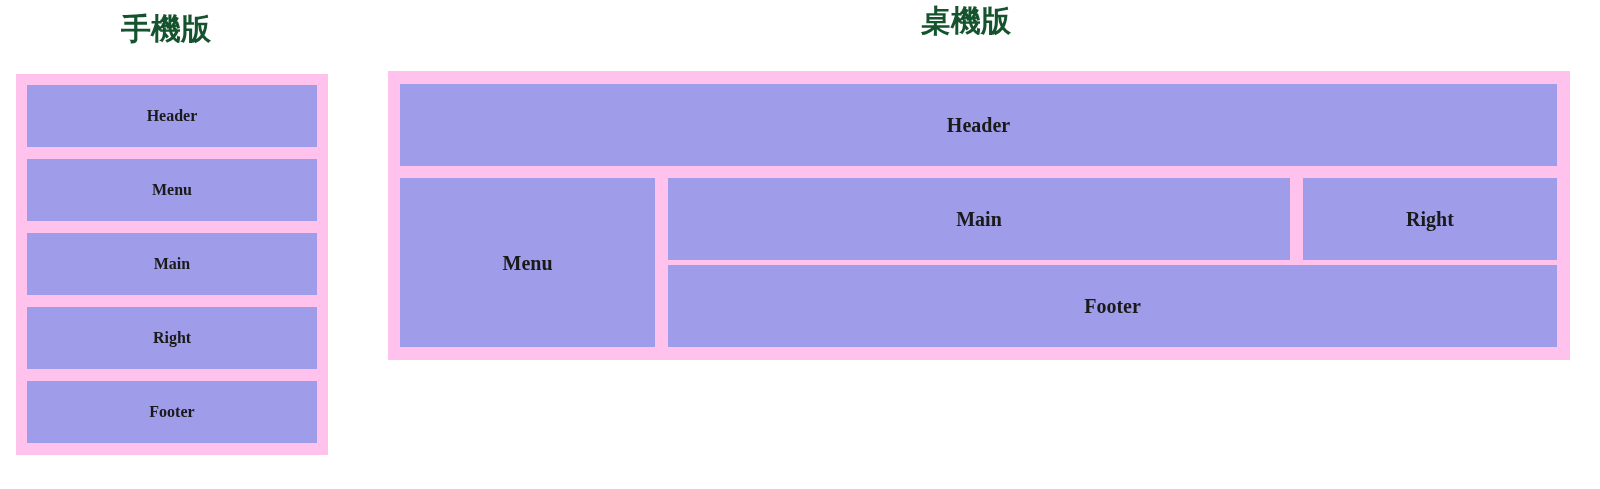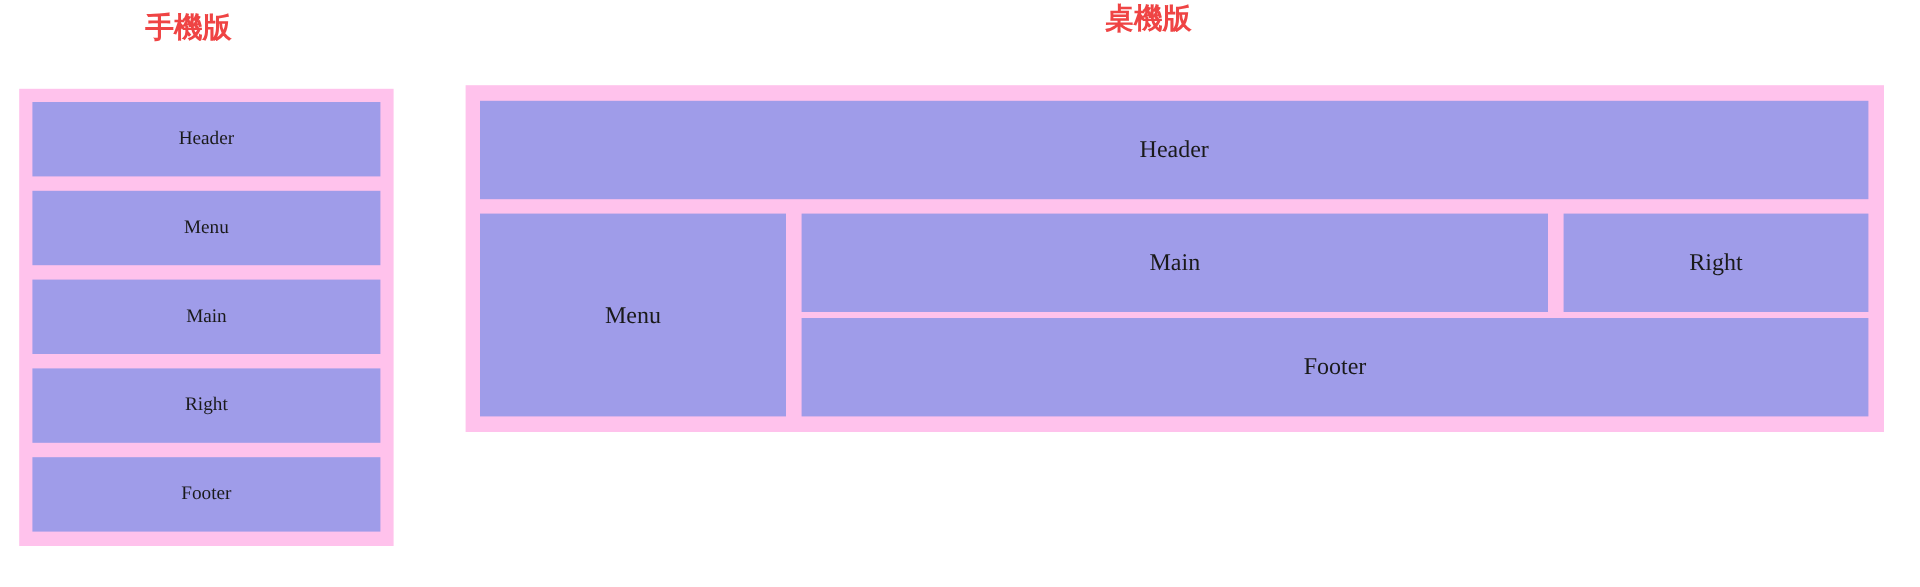--- a/index.html
+++ b/index.html
@@ -19,25 +19,25 @@
   .stage {
     position: relative;
     width: 1600px;
     height: 489px;
   }
 
   
   .section-title {
     position: absolute;
     margin: 0;
-    font-family: Liberation Mono, monospace;
+    font-family: Liberation Serif, serif;
     font-weight: bold;
-    font-size: 24px;
+    font-size: 30px;
     line-height: 1;
-    color: #ef4444;
+    color: #14532d;
     white-space: nowrap;
     letter-spacing: 0px;
   }
   .title-mobile  { left: 121px; top: 14px; }
   .title-desktop { left: 921px; top: 6px; }
 
   
   .frame {
     position: absolute;
     background: #ffc2ec;
@@ -45,20 +45,21 @@
   }
   .cell {
     position: absolute;
     background: #9f9ce9;
     box-sizing: border-box;
     display: flex;
     align-items: center;
     justify-content: center;
     color: #1a1a1a;
     overflow: hidden;
+    font-weight: bold;
   }
   .cell .cell-label {
     display: block;
     line-height: 1;
     white-space: nowrap;
   }
 
   
   .mobile-frame {
     left: 16px;

